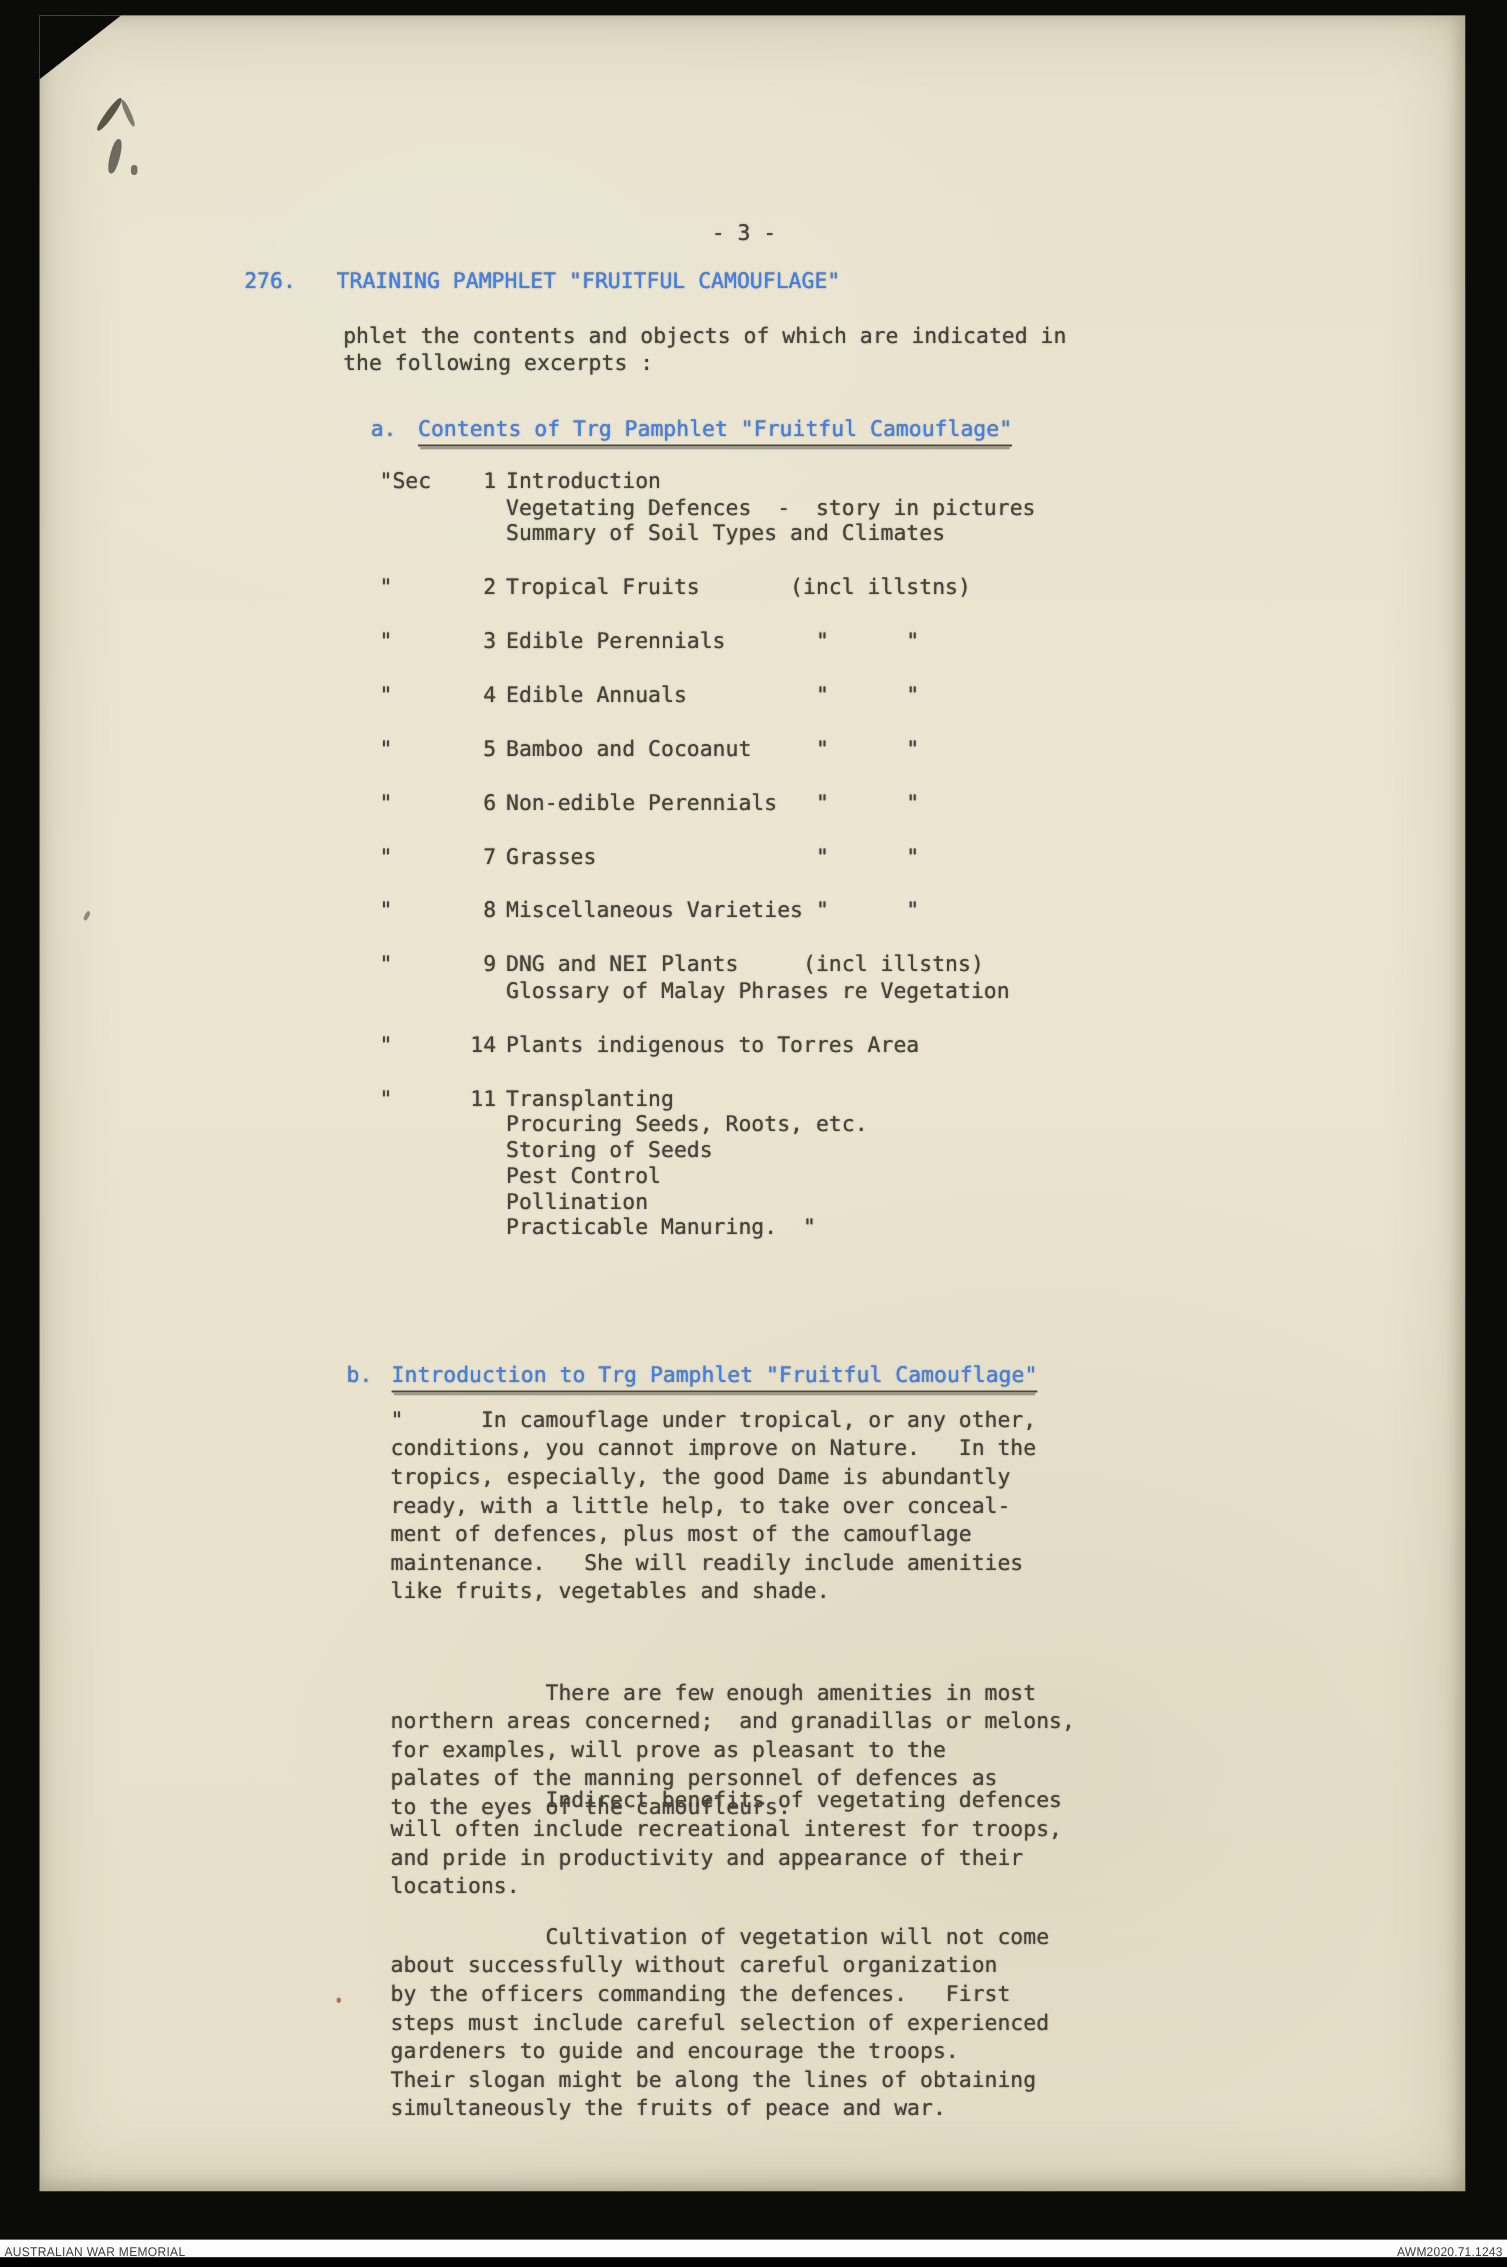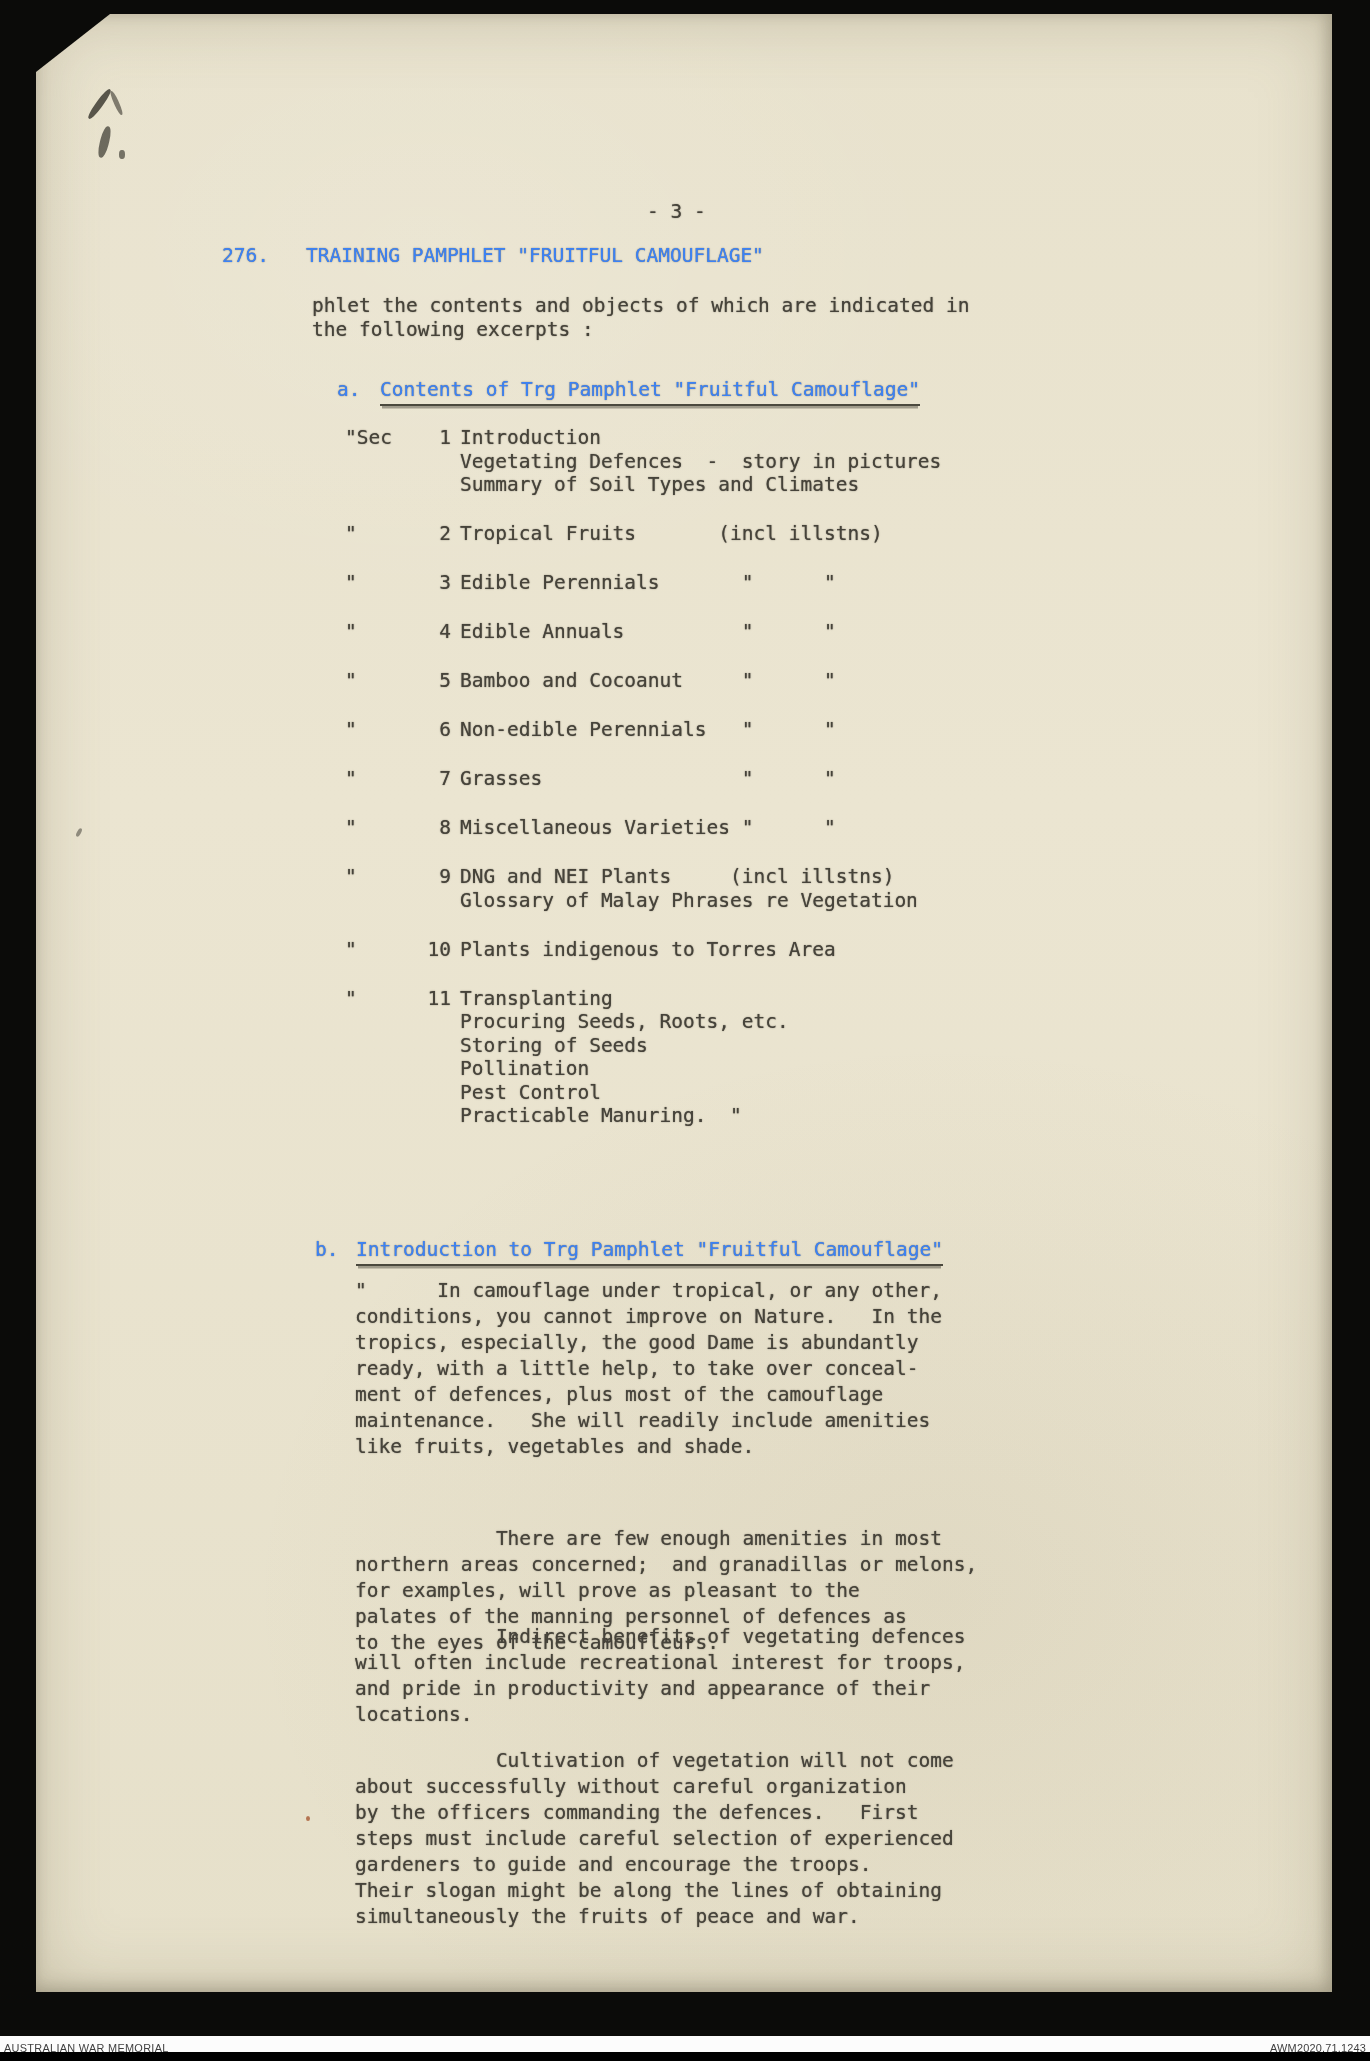--- a/index.html
+++ b/index.html
@@ -151,35 +151,35 @@
           <span class="mark">"</span>
           <span class="num">9</span>
           <span class="title">
             <div class="line">DNG and NEI Plants     (incl illstns)</div>
             <div class="line">Glossary of Malay Phrases re Vegetation</div>
           </span>
         </div>
 
         <div class="toc-row">
           <span class="mark">"</span>
-          <span class="num">10</span>
+          <span class="num">14</span>
           <span class="title">
             <div class="line">Plants indigenous to Torres Area</div>
           </span>
         </div>
 
         <div class="toc-row">
           <span class="mark">"</span>
           <span class="num">11</span>
           <span class="title">
             <div class="line">Transplanting</div>
             <div class="line">Procuring Seeds, Roots, etc.</div>
             <div class="line">Storing of Seeds</div>
+            <div class="line">Pest Control</div>
             <div class="line">Pollination</div>
-            <div class="line">Pest Control</div>
             <div class="line">Practicable Manuring.  "</div>
           </span>
         </div>
       </div>
 
     <div class="txt dark" style="left:315px;top:1238px;">b.</div>
     <div class="txt dark" style="left:356px;top:1238px;"><span class="u">Introduction to Trg Pamphlet "Fruitful Camouflage"</span></div>
 
     <div class="txt lh26" style="left:355px;top:1278px;">
         <div class="line">"      In camouflage under tropical, or any other,</div>

